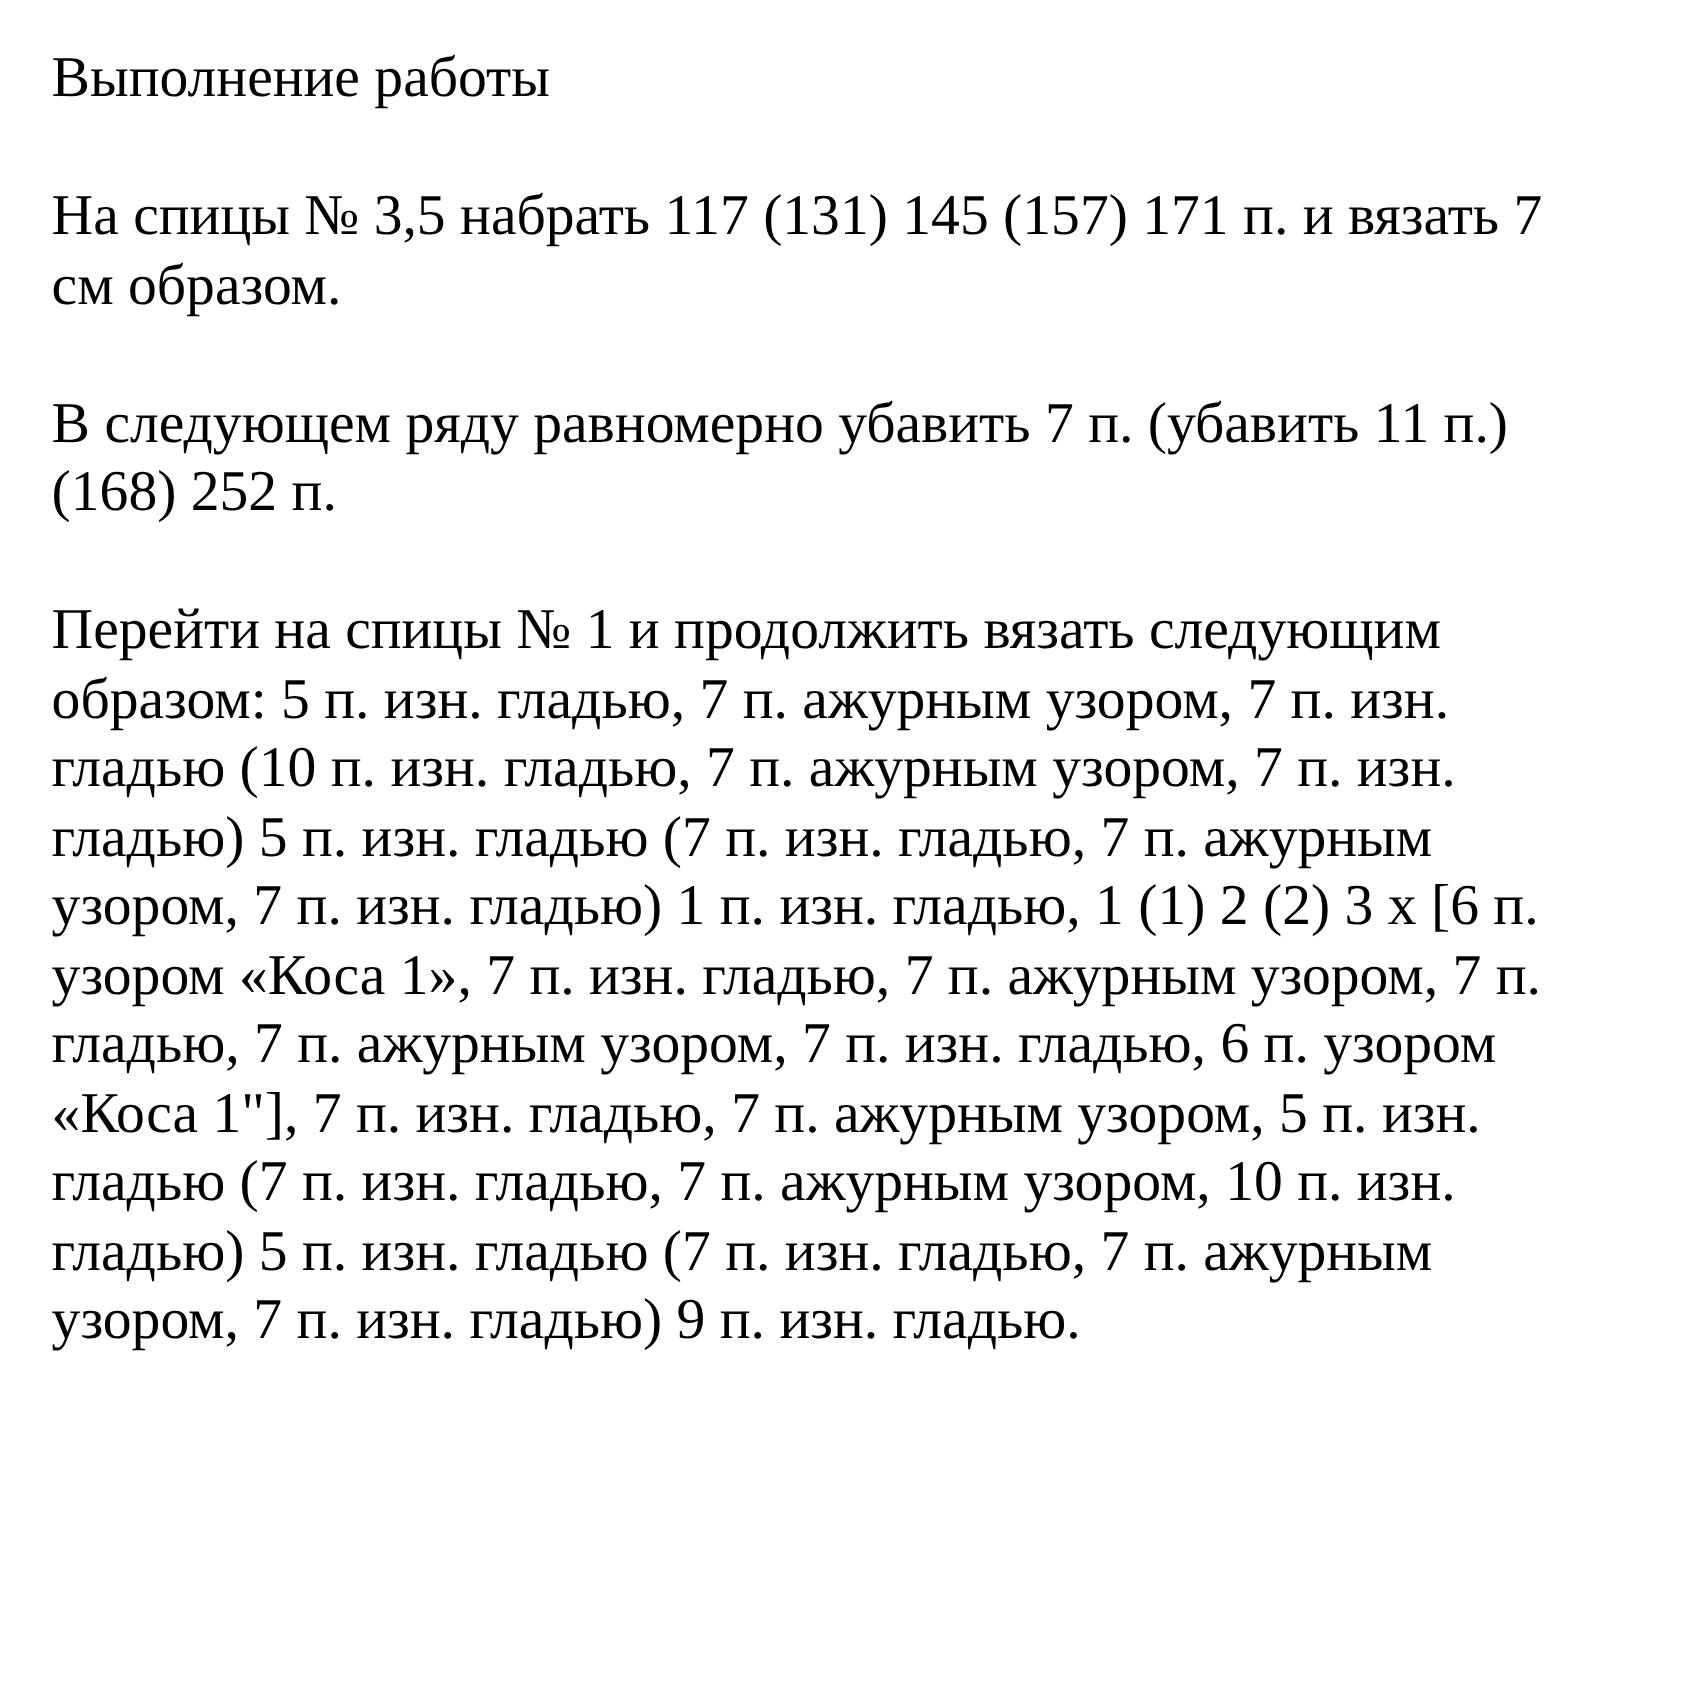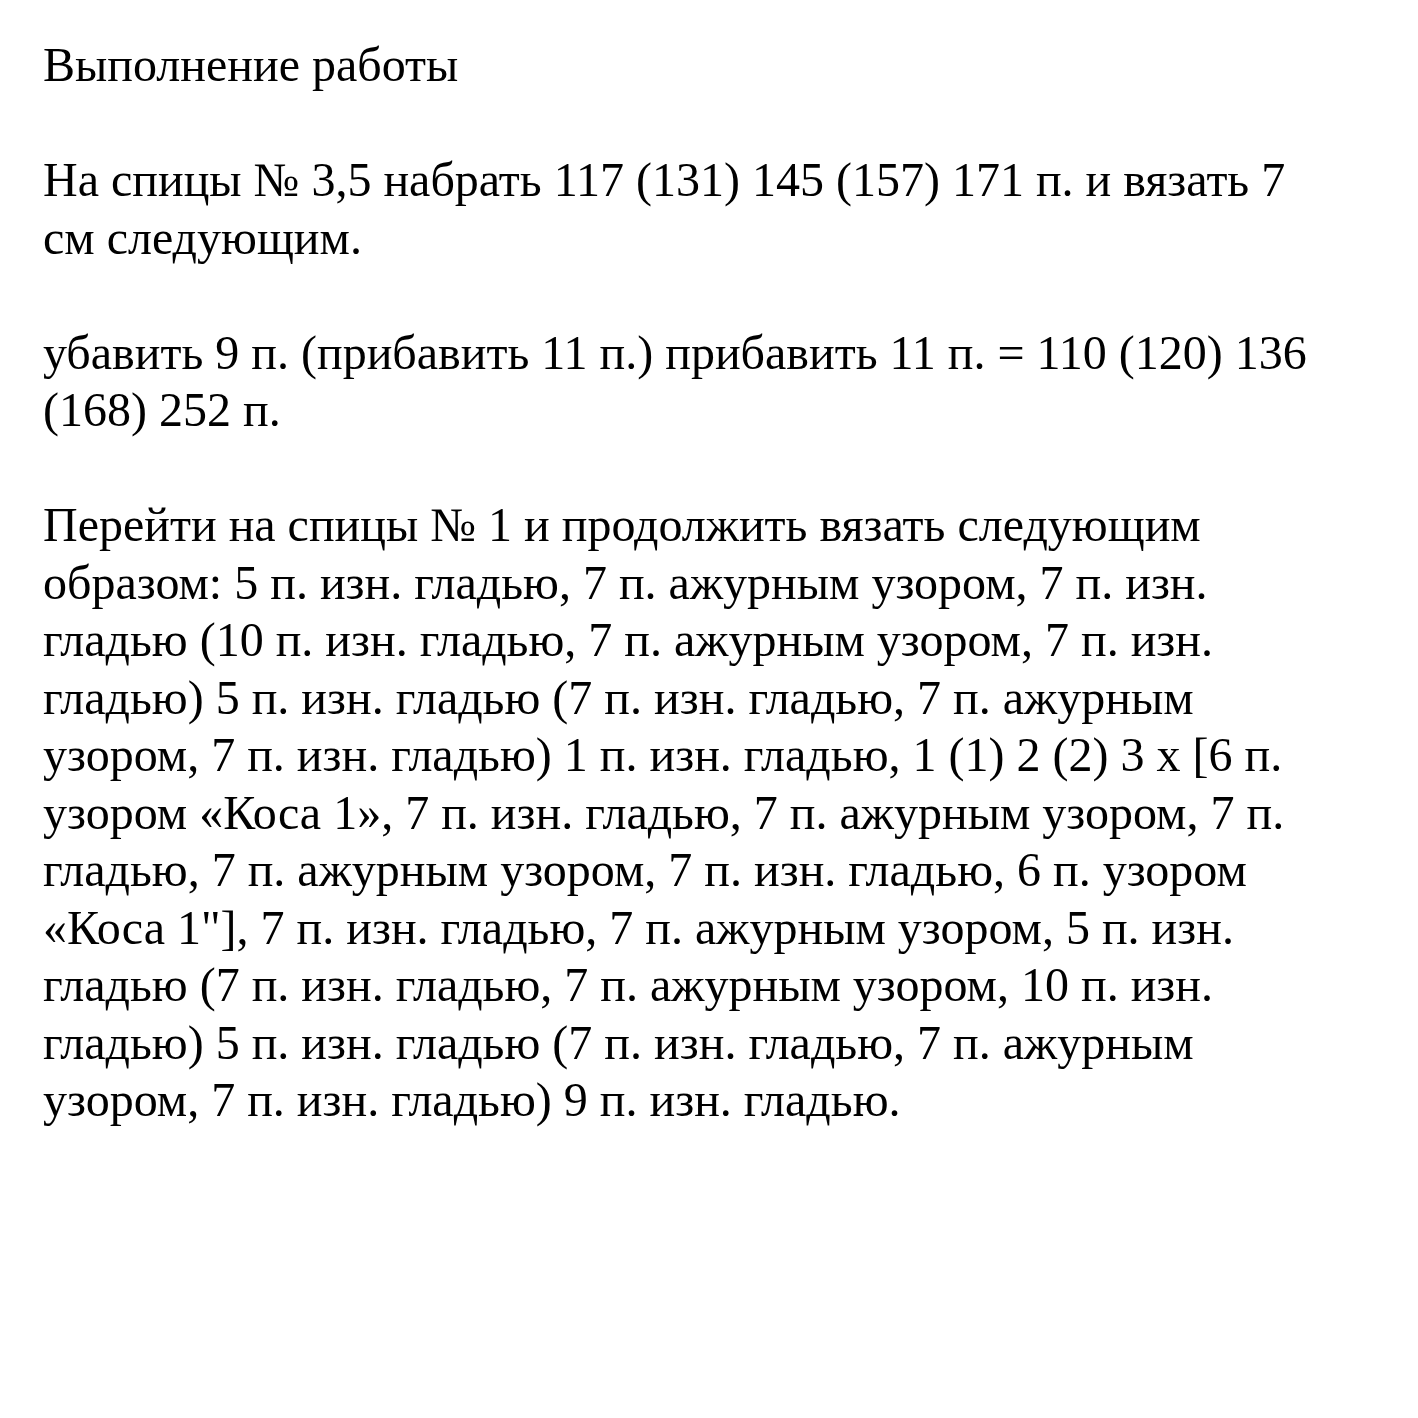--- a/index.html
+++ b/index.html
@@ -35,24 +35,24 @@
   }
 </style>
 </head>
 <body>
 
 <main class="page">
   <h1 class="line title">Выполнение работы</h1>
   <div id="doc-body">
       <div class="paragraph">
         <div class="line">На спицы № 3,5 набрать 117 (131) 145 (157) 171 п. и вязать 7</div>
-        <div class="line">см следующим.</div>
+        <div class="line">см образом.</div>
       </div>
       <div class="paragraph">
-        <div class="line">убавить 9 п. (прибавить 11 п.) прибавить 11 п. = 110 (120) 136</div>
+        <div class="line">В следующем ряду равномерно убавить 7 п. (убавить 11 п.)</div>
         <div class="line">(168) 252 п.</div>
       </div>
       <div class="paragraph">
         <div class="line">Перейти на спицы № 1 и продолжить вязать следующим</div>
         <div class="line">образом: 5 п. изн. гладью, 7 п. ажурным узором, 7 п. изн.</div>
         <div class="line">гладью (10 п. изн. гладью, 7 п. ажурным узором, 7 п. изн.</div>
         <div class="line">гладью) 5 п. изн. гладью (7 п. изн. гладью, 7 п. ажурным</div>
         <div class="line">узором, 7 п. изн. гладью) 1 п. изн. гладью, 1 (1) 2 (2) 3 x [6 п.</div>
         <div class="line">узором «Коса 1», 7 п. изн. гладью, 7 п. ажурным узором, 7 п.</div>
         <div class="line">гладью, 7 п. ажурным узором, 7 п. изн. гладью, 6 п. узором</div>

